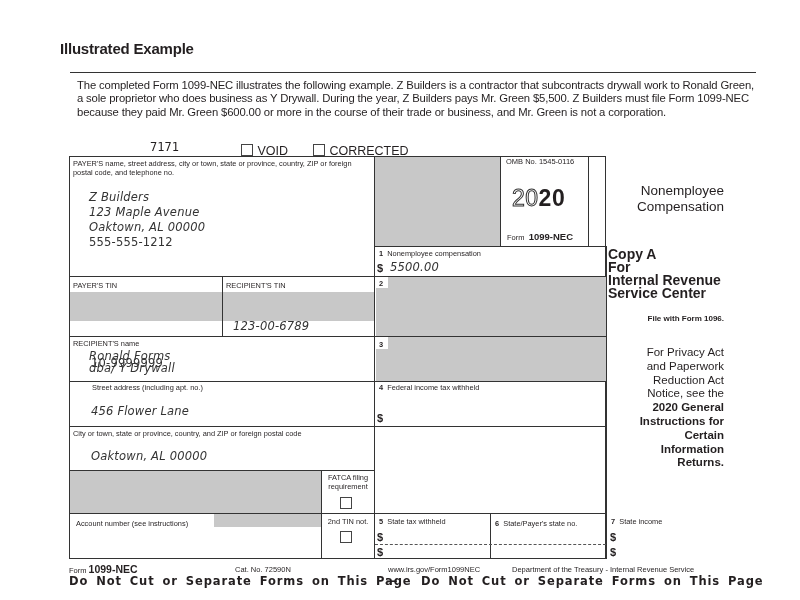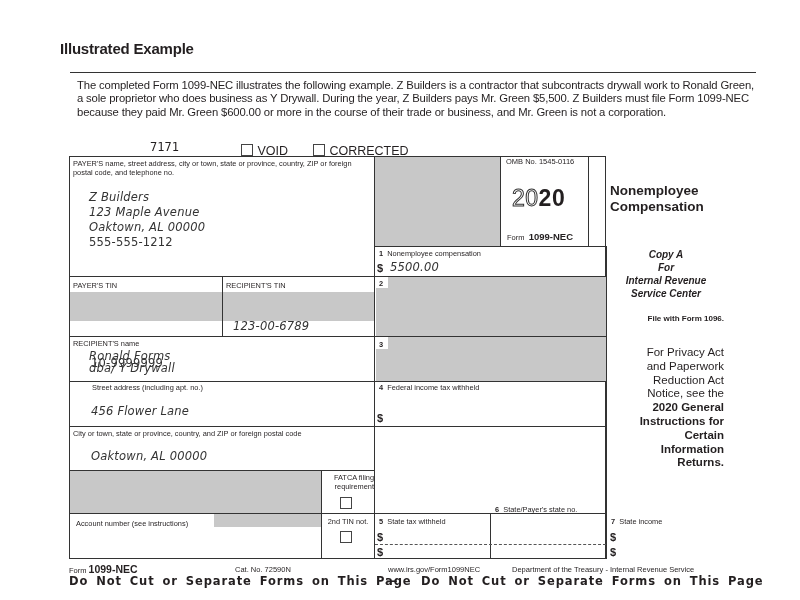--- a/index.html
+++ b/index.html
@@ -24,22 +24,22 @@
   .dollar { position: absolute; font-size: 11px; font-weight: bold; }
   .num { font-weight: bold; }
   .dash { position: absolute; height: 0; border-top: 1px dashed #555; }
 
   .omb { left: 506px; top: 157px; font-size: 7.5px; }
   .year { left: 512px; top: 185px; font-size: 23px; font-weight: bold; letter-spacing: 0.5px; }
   .year .outline { color: #fff; -webkit-text-stroke: 1px #333; font-weight: normal; }
   .formno { left: 507px; top: 231px; font-size: 7.5px; }
   .formno b { font-size: 9.5px; }
 
-  .nec-title { left: 610px; top: 183px; width: 114px; font-size: 13.5px; font-weight: bold; line-height: 16px; }
-  .copy-a { left: 608px; top: 248px; width: 116px; text-align: center; font-size: 10px; font-weight: bold; line-height: 13px; font-style: italic; }
+  .nec-title { left: 610px; top: 183px; width: 114px; text-align: right; font-size: 13.5px; font-weight: normal; line-height: 16px; }
+  .copy-a { left: 608px; top: 248px; width: 116px; text-align: left; font-size: 14px; font-weight: bold; line-height: 13px; }
   .filewith { left: 608px; top: 314px; width: 116px; text-align: right; font-size: 8px; font-weight: bold; }
   .privacy { left: 608px; top: 346px; width: 116px; text-align: right; font-size: 11.5px; line-height: 13.8px; }
   .privacy b { font-weight: bold; }
 
   .footer1 { left: 69px; top: 563px; font-size: 7.5px; }
   .footer1 b { font-size: 10.5px; }
   .catno { left: 235px; top: 565px; font-size: 7.5px; }
   .irsurl { left: 388px; top: 565px; font-size: 7.5px; }
   .dept { left: 512px; top: 565px; font-size: 7.5px; }
   .dnc { position: absolute; top: 574px; font-family: "DejaVu Sans", sans-serif; font-weight: bold; font-size: 11.5px; letter-spacing: 0.9px; word-spacing: 3px; }
@@ -125,34 +125,34 @@
 
 <div class="lbl" style="left:379px;top:383px;"><span class="num">4</span>&nbsp; <span>Federal income tax withheld</span></div>
 <div class="dollar" style="left:377px;top:412px;">$</div>
 
 <div class="lbl" style="left:73px;top:383px;padding-left:19px;">Street address (including apt. no.)</div>
 <div class="hand" style="left:91px;top:404px;">456 Flower Lane</div>
 
 <div class="lbl" style="left:73px;top:429px;text-align:center;">City or town, state or province, country, and ZIP or foreign postal code</div>
 <div class="hand" style="left:91px;top:449px;">Oaktown, AL 00000</div>
 
-<div class="lbl" style="left:322px;top:473px;width:52px;text-align:right;">
+<div class="lbl" style="left:322px;top:473px;width:52px;text-align:center;">
     <div>FATCA filing</div>
     <div>requirement</div>
   </div>
 <span class="chk abs" style="left:340px;top:497px;"></span>
 
 <div class="lbl" style="left:76px;top:519px;">Account number (see instructions)</div>
 <div class="lbl" style="left:322px;top:517px;width:52px;text-align:center;">2nd TIN not.</div>
 <span class="chk abs" style="left:340px;top:531px;"></span>
 
 <div class="lbl" style="left:379px;top:517px;"><span class="num">5</span>&nbsp; <span>State tax withheld</span></div>
 <div class="dollar" style="left:377px;top:531px;">$</div>
 <div class="dollar" style="left:377px;top:546px;">$</div>
-<div class="lbl" style="left:495px;top:505px;"><span class="num">6</span>&nbsp; <span>State/Payer's state no.</span></div>
+<div class="lbl" style="left:495px;top:519px;"><span class="num">6</span>&nbsp; <span>State/Payer's state no.</span></div>
 <div class="lbl" style="left:611px;top:517px;"><span class="num">7</span>&nbsp; <span>State income</span></div>
 <div class="dollar" style="left:610px;top:531px;">$</div>
 <div class="dollar" style="left:610px;top:546px;">$</div>
 
 <div class="abs copy-a">
   <div>Copy A</div>
   <div>For</div>
   <div>Internal Revenue</div>
   <div>Service Center</div>
 </div>

